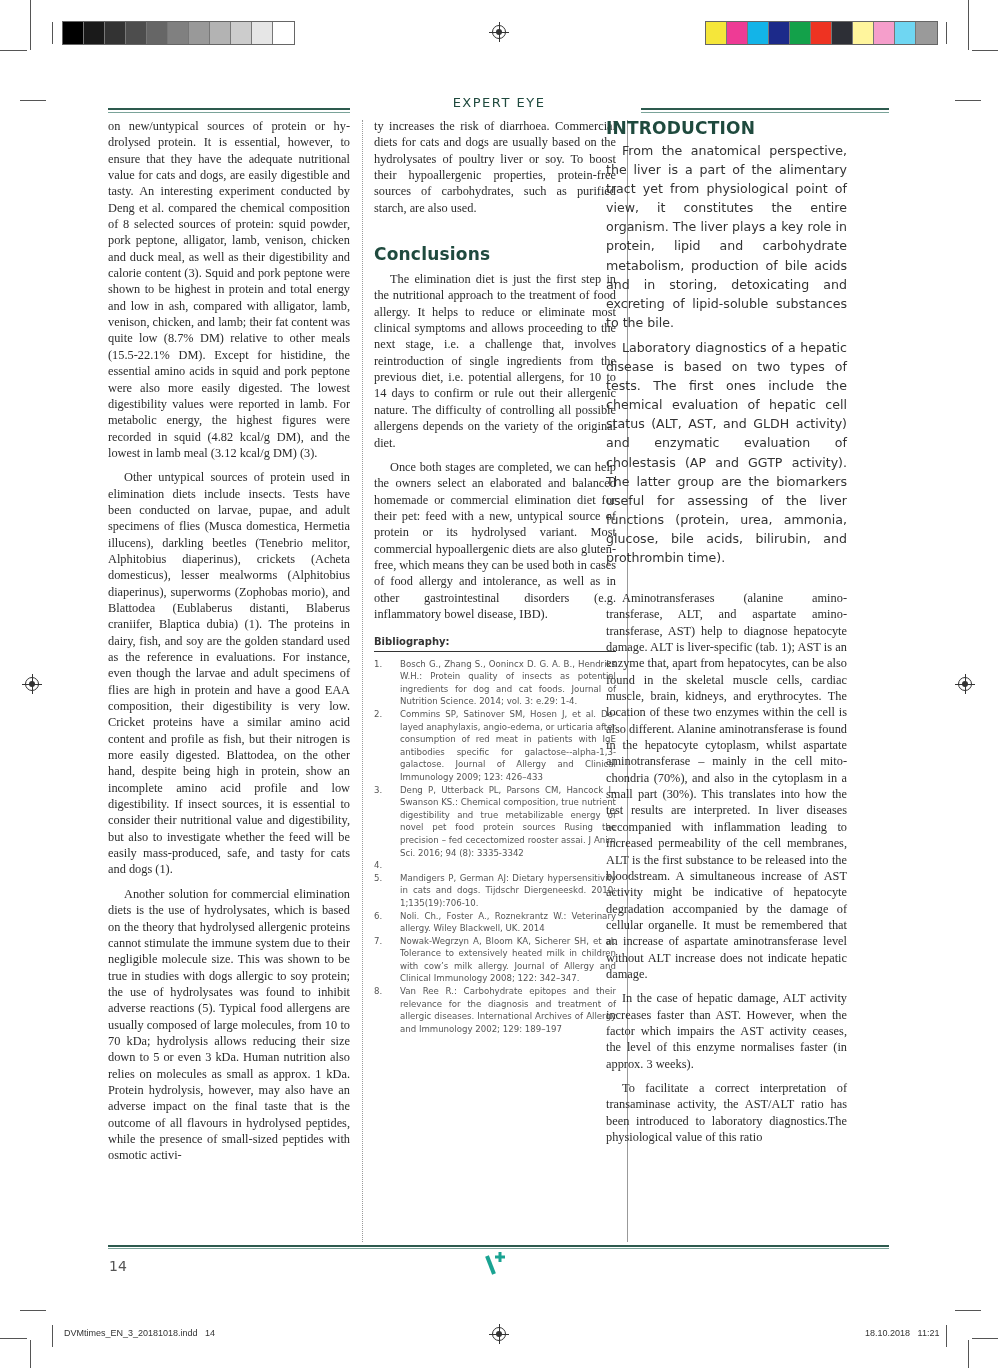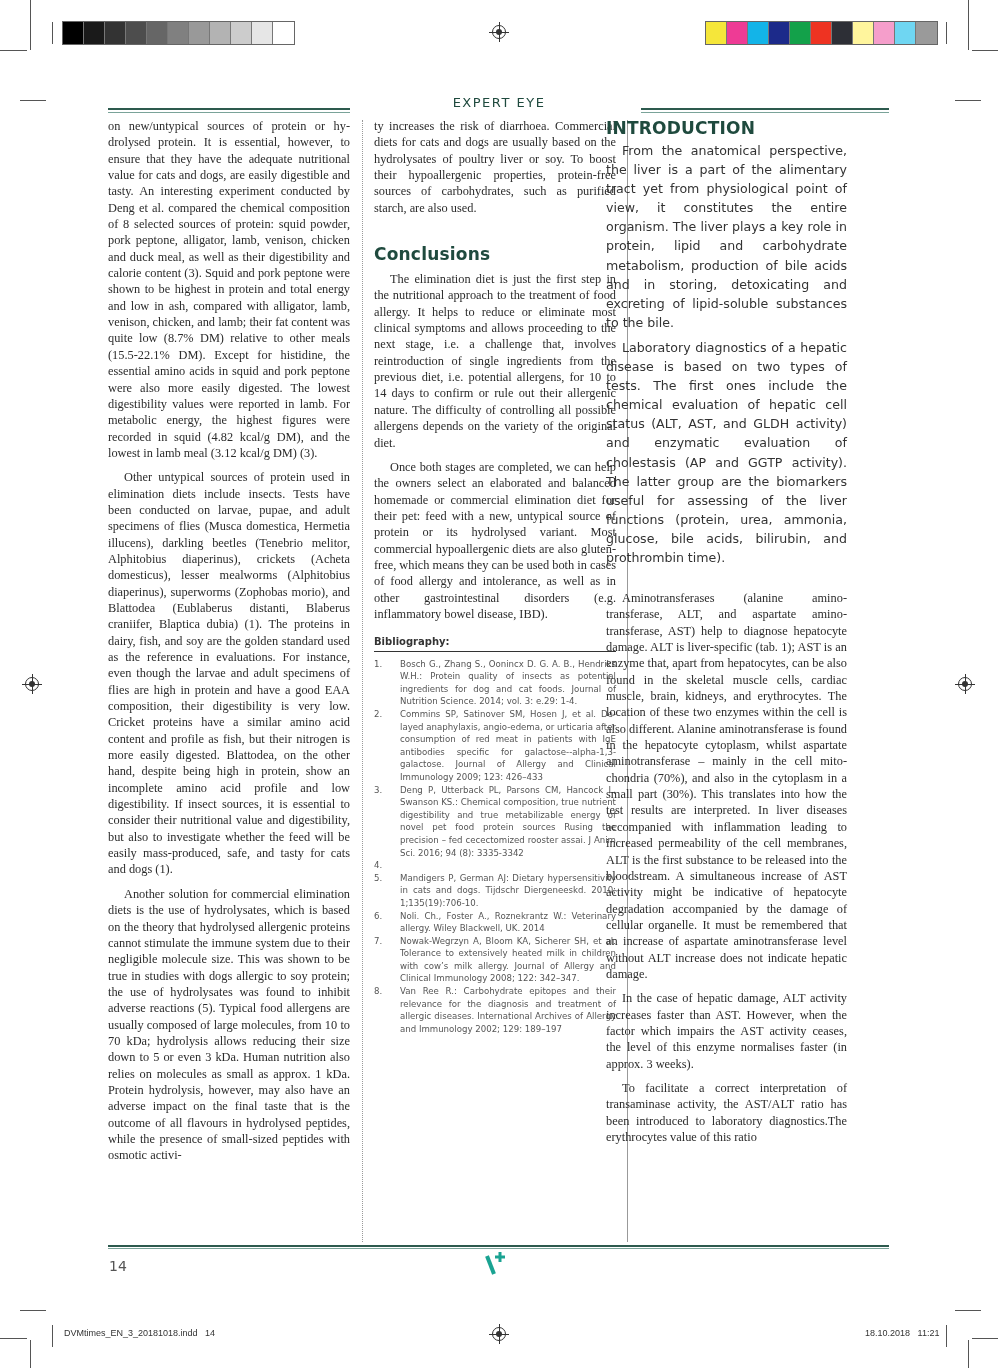--- a/index.html
+++ b/index.html
@@ -159,21 +159,21 @@
 </div>
 
 <div class="col col3 sans">
   <h2 class="sec" style="margin-bottom:2px;">INTRODUCTION</h2>
   <p>From the anatomical perspec­tive, the liver is a part of the ali­mentary tract yet from physiolog­ical point of view, it constitutes the entire organism. The liver plays a key role in protein, lipid and car­bohydrate metabolism, produc­tion of bile acids and in storing, detoxicating and excreting of lip­id-soluble substances to the bile.</p>
   <p>Laboratory diagnostics of a he­patic disease is based on two types of tests. The first ones include the chemical evaluation of hepatic cell status (ALT, AST, and GLDH activ­ity) and enzymatic evaluation of cholestasis (AP and GGTP activity). The latter group are the biomark­ers useful for assessing of the liver functions (protein, urea, ammonia, glucose, bile acids, bilirubin, and prothrombin time).</p>
 </div>
 <div class="col col3" style="top:590px;">
   <p>Aminotransferases (alanine amino­transferase, ALT, and aspartate amino­transferase, AST) help to diagnose hepato­cyte damage. ALT is liver-specific (tab. 1); AST is an enzyme that, apart from hepato­cytes, can be also found in the skeletal mus­cle cells, cardiac muscle, brain, kidneys, and erythrocytes. The location of these two enzymes within the cell is also differ­ent. Alanine aminotransferase is found in the hepatocyte cytoplasm, whilst aspartate aminotransferase – mainly in the cell mito­chondria (70%), and also in the cytoplasm in a small part (30%). This translates into how the test results are interpreted. In liver diseases accompanied with inflammation leading to increased permeability of the cell membranes, ALT is the first substance to be released into the bloodstream. A si­multaneous increase of AST activity might be indicative of hepatocyte degradation accompanied by the damage of cellular organelle. It must be remembered that an increase of aspartate aminotransferase lev­el without ALT increase does not indicate hepatic damage.</p>
   <p>In the case of hepatic damage, ALT ac­tivity increases faster than AST. However, when the factor which impairs the AST ac­tivity ceases, the level of this enzyme nor­malises faster (in approx. 3 weeks).</p>
-  <p>To facilitate a correct interpretation of transaminase activity, the AST/ALT ratio has been introduced to laboratory diag­nostics.The erythrocytes value of this ratio</p>
+  <p>To facilitate a correct interpretation of transaminase activity, the AST/ALT ratio has been introduced to laboratory diag­nostics.The physiological value of this ratio</p>
 </div>
 
 <div class="rule" style="left:108px;top:1245px;width:781px;"></div>
 <div class="rule thin" style="left:108px;top:1248px;width:781px;"></div>
 <div class="footer-num">14</div>
 <div class="abs" style="left:484px;top:1250px;width:24px;height:26px;">
   <svg width="24" height="26" viewBox="0 0 24 26">
     <line x1="3" y1="6" x2="10" y2="24" stroke="#1aa392" stroke-width="4" stroke-linecap="butt"></line>
     <line x1="16" y1="2" x2="16" y2="12" stroke="#1aa392" stroke-width="3"></line>
     <line x1="11" y1="7" x2="21" y2="7" stroke="#1aa392" stroke-width="3"></line>

